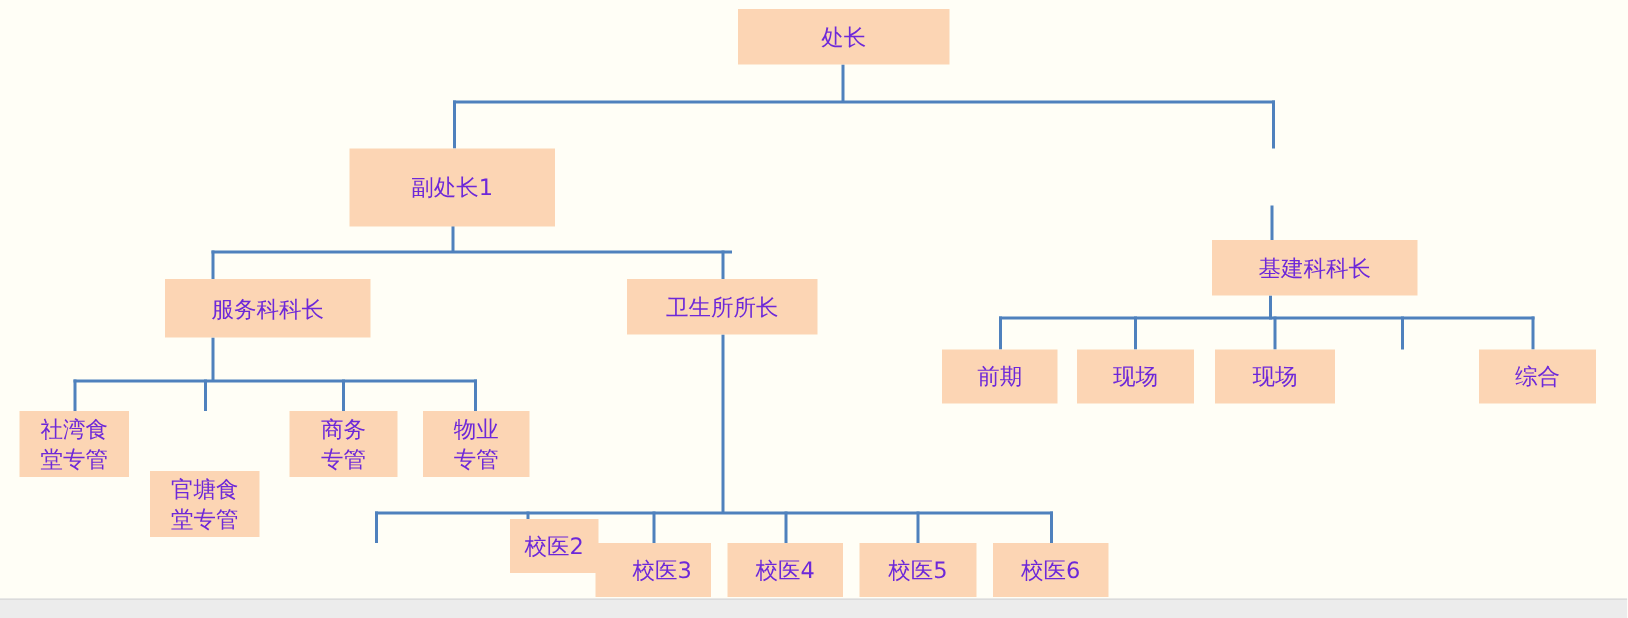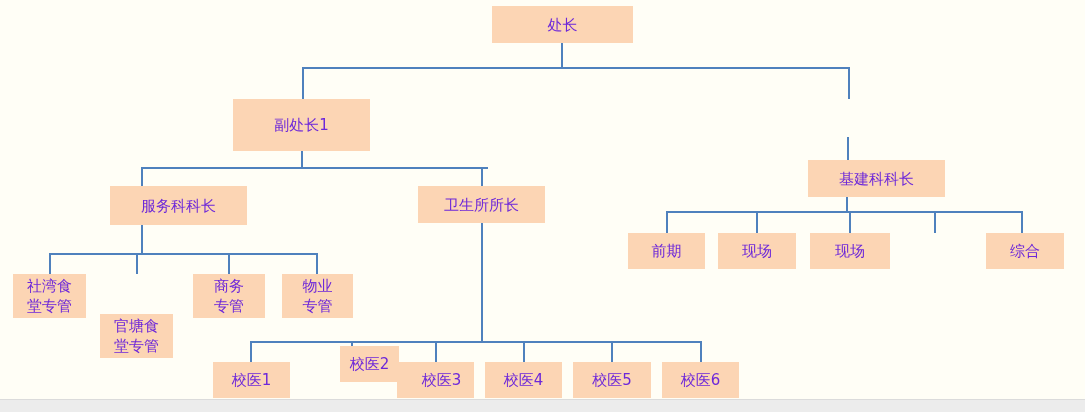--- a/index.html
+++ b/index.html
@@ -96,21 +96,20 @@
   <div class="node" style="left:193px; top:274px; width:72px;  height:44px;">商务
 专管</div>
   <div class="node" style="left:282px; top:274px; width:71px;  height:44px;">物业
 专管</div>
 
   <div class="node" style="left:628px; top:233px; width:77px;  height:36px;">前期</div>
   <div class="node" style="left:718px; top:233px; width:78px;  height:36px;">现场</div>
   <div class="node" style="left:810px; top:233px; width:80px;  height:36px;">现场</div>
   <div class="node" style="left:986px; top:233px; width:78px;  height:36px;">综合</div>
 
-  <div class="node" style="left:213px; top:362px; width:77px;  height:36px;">校医1</div>
   <div class="node" style="left:313px; top:346px; width:59px;  height:36px;margin-left:27px;">校医2</div>
   <div class="node" style="left:397px; top:362px; width:77px;  height:36px;padding-left:12px;">校医3</div>
   <div class="node" style="left:485px; top:362px; width:77px;  height:36px;">校医4</div>
   <div class="node" style="left:573px; top:362px; width:78px;  height:36px;">校医5</div>
   <div class="node" style="left:662px; top:362px; width:77px;  height:36px;">校医6</div>
 
   <div class="bottom-bar"></div>
 
 </div>
 

